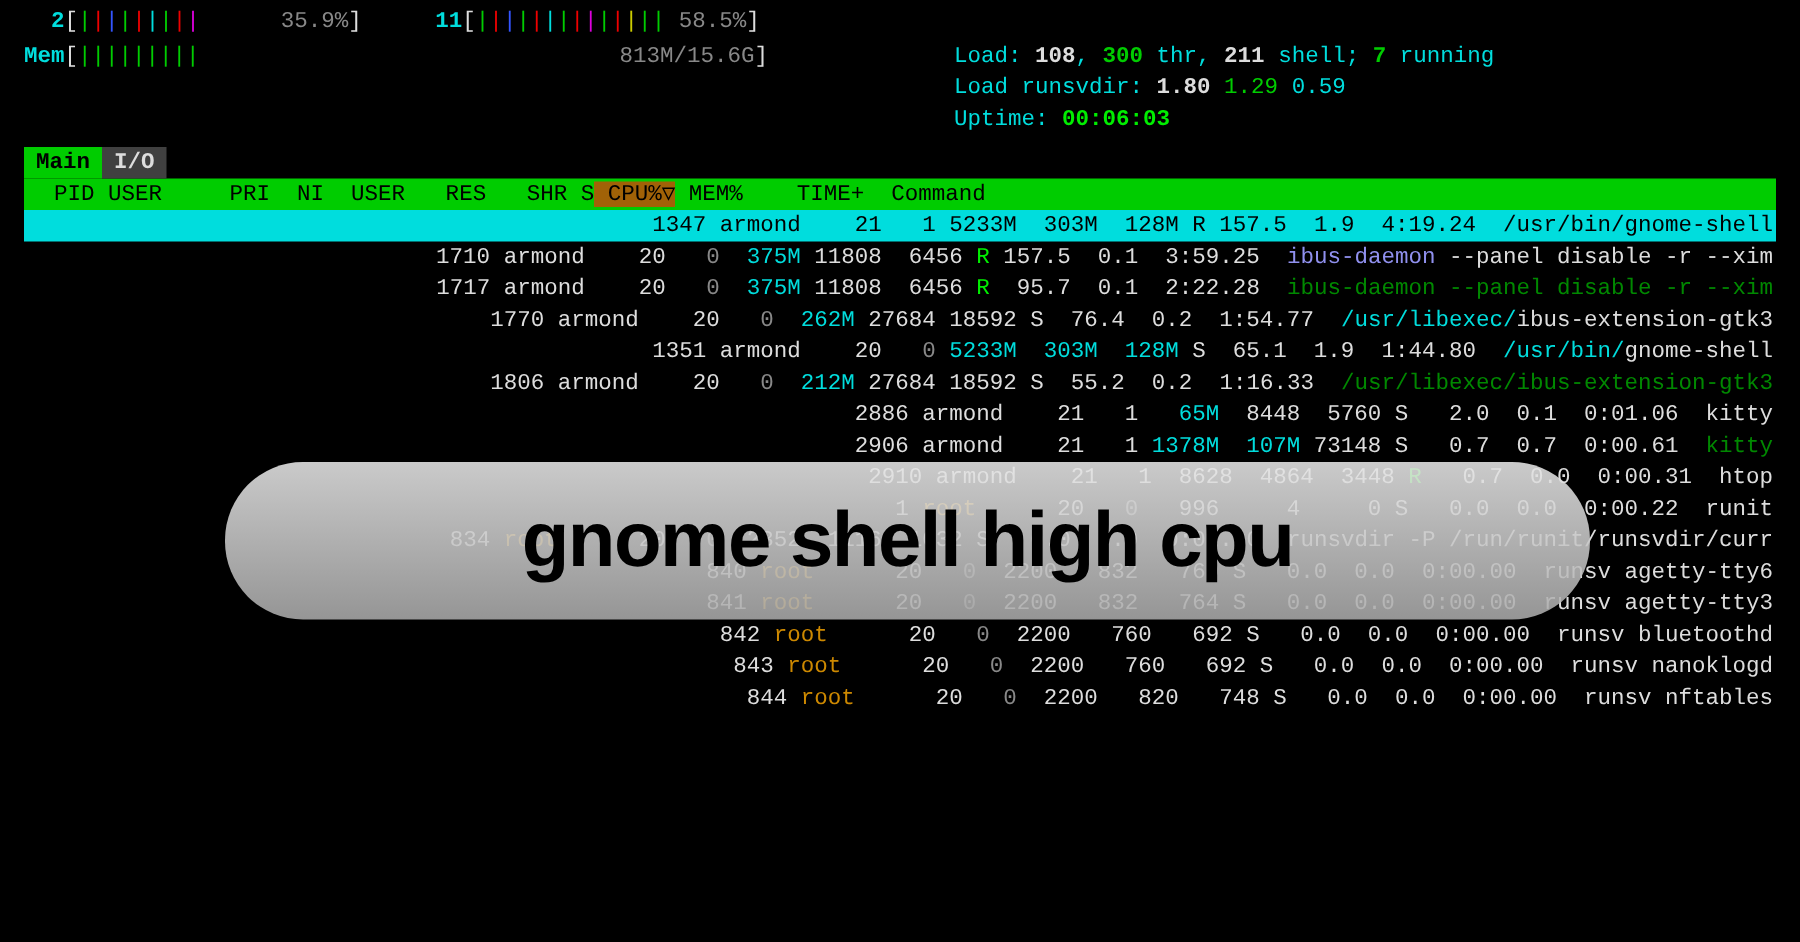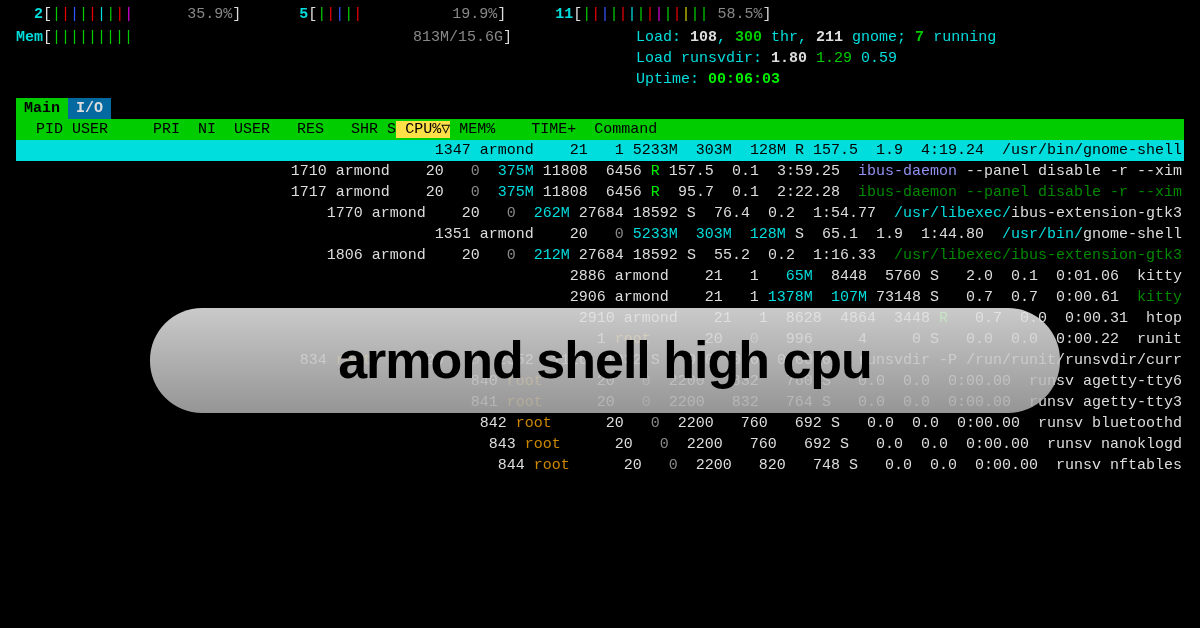--- a/index.html
+++ b/index.html
@@ -37,30 +37,30 @@
 .tasks-line .running { color: #00cc00; font-weight: bold; }
 .uptime-val { color: #00ee00; font-weight: bold; }
 .load-line { color: #00dddd; }
 .load-line .la1 { color: #ddd; font-weight: bold; }
 .load-line .la2 { color: #00cc00; }
 .load-line .la3 { color: #00dddd; }
 .stats-col { display: inline-block; vertical-align: top; margin-left: 20px; }
 .tabs { margin-top: 8px; }
 .tab { display: inline-block; padding: 0 8px; font-weight: bold; color: #00dddd; }
 .tab-active { background: #00cc00; color: #000; }
-.tab-inactive { background: #0369a1; color: #ddd; }
+.tab-inactive { background: #404040; color: #ddd; }
 .header-row {
   background: #00cc00;
   color: #000;
   font-weight: normal;
   white-space: pre;
   padding: 0 2px;
 }
 .header-row .sort-col {
-  background: #fde047;
+  background: #a16207;
 }
 .process-row {
   white-space: pre;
   padding: 0 2px;
   text-align: right;
 }
 .row-highlight { background: #00dddd; color: #000; }
 .c-cyan { color: #00dddd; }
 .c-orange { color: #cc8800; }
 .c-white { color: #ddd; }
@@ -90,33 +90,32 @@
 }
 </style>
 </head>
 <body>
 
 <div class="screen">
 
   <div class="meter-area">
     <div class="meter-row" id="cpu-row">
         <span class="cpu-meter"><span class="cpu-label">  2</span><span class="bracket">[</span><span class="bar-g">|</span><span class="bar-r">|</span><span class="bar-b">|</span><span class="bar-g">|</span><span class="bar-r">|</span><span class="bar-c">|</span><span class="bar-g">|</span><span class="bar-r">|</span><span class="bar-m">|</span><span style="display:inline-block;width:99px;text-align:right;"><span class="pct">35.9%</span></span><span class="bracket">]</span></span>
-        <span class="cpu-meter"><span class="cpu-label">  5</span><span class="bracket">[</span><span class="bar-g">|</span><span class="bar-r">|</span><span class="bar-b">|</span><span class="bar-g">|</span><span class="bar-r">|</span><span style="display:inline-block;width:135px;text-align:right;"><span class="pct">19.9%</span></span><span class="bracket">]</span></span>
         <span class="cpu-meter"><span class="cpu-label"> 11</span><span class="bracket">[</span><span class="bar-g">|</span><span class="bar-r">|</span><span class="bar-b">|</span><span class="bar-g">|</span><span class="bar-r">|</span><span class="bar-c">|</span><span class="bar-g">|</span><span class="bar-r">|</span><span class="bar-m">|</span><span class="bar-g">|</span><span class="bar-r">|</span><span class="bar-y">|</span><span class="bar-g">|</span><span class="bar-g">|</span><span style="display:inline-block;width:54px;text-align:right;"><span class="pct">58.5%</span></span><span class="bracket">]</span></span>
       </div>
 
     <div style="display:flex;">
       <div style="width:600px;">
         <div>
           <span class="mem-label">Mem</span><span class="bracket">[</span><span class="bar-g">|||||||||</span><span style="display:inline-block;width:370px;text-align:right;"><span class="mem-stat">813M/15.6G</span></span><span class="bracket">]</span>
         </div>
       </div>
       <div class="stats-col">
         <div class="tasks-line">
-          <span>Load: </span><span class="num">108</span>, <span class="running">300</span><span> thr, </span><span class="num">211</span><span> gnome; </span><span class="running">7</span><span> running</span>
+          <span>Load: </span><span class="num">108</span>, <span class="running">300</span><span> thr, </span><span class="num">211</span><span> shell; </span><span class="running">7</span><span> running</span>
         </div>
         <div class="load-line">
           <span>Load runsvdir: </span><span class="la1">1.80</span> <span class="la2">1.29</span> <span class="la3">0.59</span>
         </div>
         <div>
           <span class="c-cyan">Uptime: </span><span class="uptime-val">00:06:03</span>
         </div>
       </div>
     </div>
   </div>
@@ -140,14 +139,14 @@
       <div class="process-row"><span class="c-white">  840</span><span class="c-orange"> root    </span><span class="c-white">  20</span><span class="c-gray">   0</span><span class="c-white">  2200</span><span class="c-white">   832</span><span class="c-white">   760</span><span class="c-white"> S</span><span class="c-white">   0.0</span><span class="c-white">  0.0</span><span class="c-white">  0:00.00</span>  <span class="c-white">runsv</span><span class="c-white"> agetty-tty6</span></div>
       <div class="process-row"><span class="c-white">  841</span><span class="c-orange"> root    </span><span class="c-white">  20</span><span class="c-gray">   0</span><span class="c-white">  2200</span><span class="c-white">   832</span><span class="c-white">   764</span><span class="c-white"> S</span><span class="c-white">   0.0</span><span class="c-white">  0.0</span><span class="c-white">  0:00.00</span>  <span class="c-white">runsv</span><span class="c-white"> agetty-tty3</span></div>
       <div class="process-row"><span class="c-white">  842</span><span class="c-orange"> root    </span><span class="c-white">  20</span><span class="c-gray">   0</span><span class="c-white">  2200</span><span class="c-white">   760</span><span class="c-white">   692</span><span class="c-white"> S</span><span class="c-white">   0.0</span><span class="c-white">  0.0</span><span class="c-white">  0:00.00</span>  <span class="c-white">runsv</span><span class="c-white"> bluetoothd</span></div>
       <div class="process-row"><span class="c-white">  843</span><span class="c-orange"> root    </span><span class="c-white">  20</span><span class="c-gray">   0</span><span class="c-white">  2200</span><span class="c-white">   760</span><span class="c-white">   692</span><span class="c-white"> S</span><span class="c-white">   0.0</span><span class="c-white">  0.0</span><span class="c-white">  0:00.00</span>  <span class="c-white">runsv</span><span class="c-white"> nanoklogd</span></div>
       <div class="process-row"><span class="c-white">  844</span><span class="c-orange"> root    </span><span class="c-white">  20</span><span class="c-gray">   0</span><span class="c-white">  2200</span><span class="c-white">   820</span><span class="c-white">   748</span><span class="c-white"> S</span><span class="c-white">   0.0</span><span class="c-white">  0.0</span><span class="c-white">  0:00.00</span>  <span class="c-white">runsv</span><span class="c-white"> nftables</span></div>
     </div>
 
 </div>
 
 <div class="overlay">
-  <span class="overlay-text">armond shell high cpu</span>
+  <span class="overlay-text">gnome shell high cpu</span>
 </div>
 
 </body></html>

